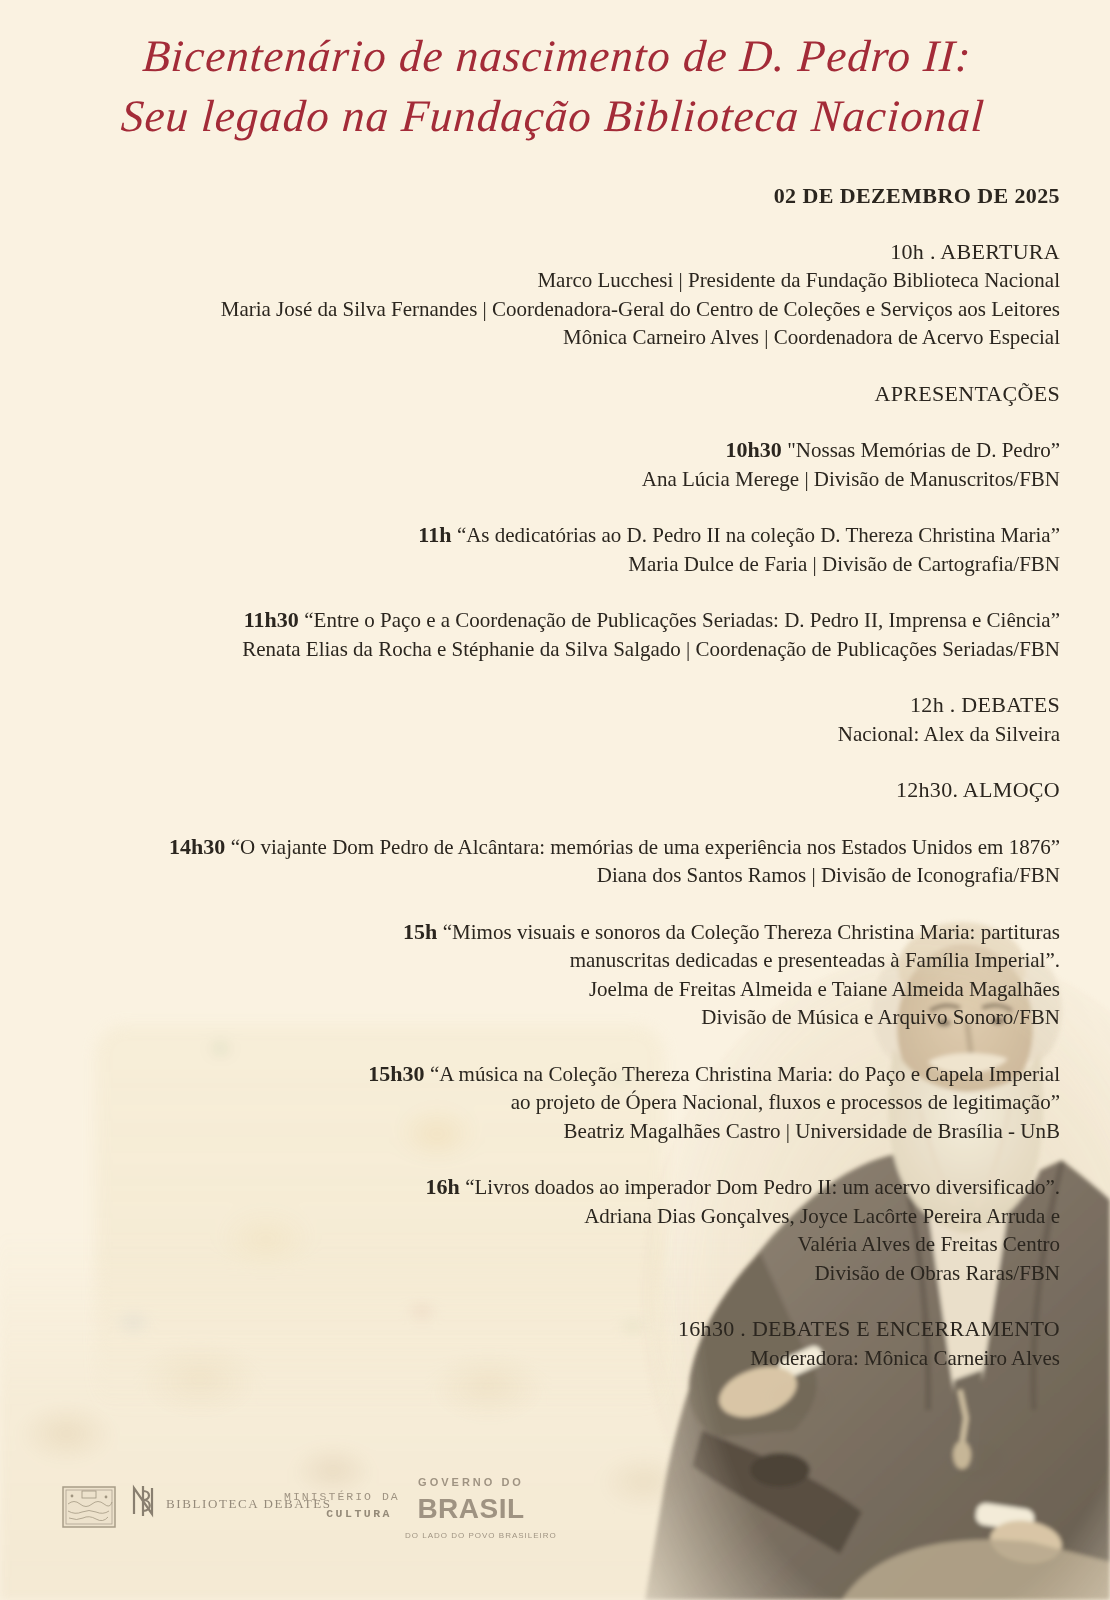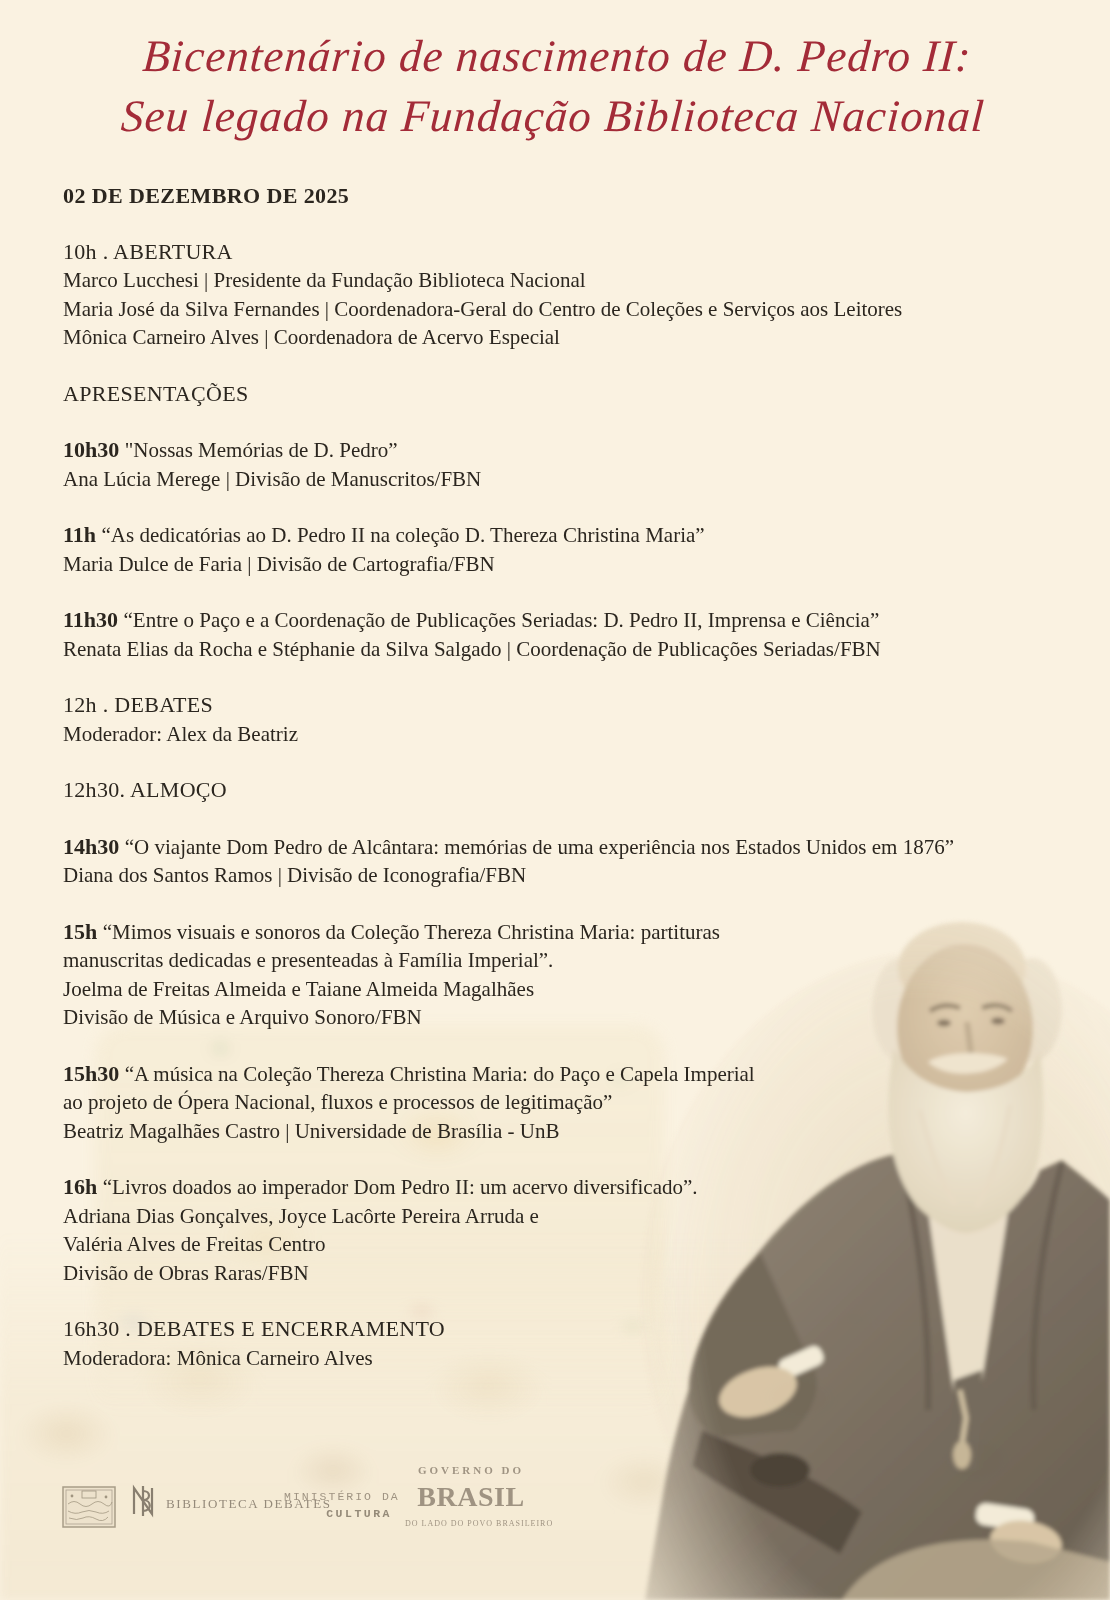--- a/index.html
+++ b/index.html
@@ -52,22 +52,22 @@
     text-align:center;
     font-family:cursive;
     font-style:italic;
     font-size:45px;
     line-height:60px;
     letter-spacing:1px;
     transform:skewX(-4deg);
   }
   
   .content{
-    position:absolute;left:63px;top:182px;width:1010px;
-    font-size:21px;line-height:28.5px;
+    position:absolute;left:50px;top:182px;width:1010px;
+    font-size:21px;line-height:28.5px;text-align:right;
   }
   .content .date{
     font-size:22px;font-weight:bold;letter-spacing:.4px;
     margin:0 0 27px 0;line-height:28.5px;
   }
   .block{margin-bottom:28px;}
   .line{white-space:nowrap;}
   .bold-line{font-weight:normal;font-size:22px;letter-spacing:.3px;white-space:nowrap;}
   .time{font-weight:bold;font-size:22px;}
   
@@ -75,22 +75,22 @@
   .stamp{position:absolute;left:62px;top:26px;}
   .bn-monogram{position:absolute;left:126px;top:24px;}
   .bn-label{
     position:absolute;left:166px;top:36px;
     font-size:13px;letter-spacing:1.6px;color:#7d7264;white-space:nowrap;
   }
   .ministry{position:absolute;left:284px;top:30px;width:108px;text-align:right;
     font-family:Liberation Mono, monospace;color:#8a7e6e;}
   .ministry .l1{font-size:11.5px;letter-spacing:2px;white-space:nowrap;}
   .ministry .l2{font-size:11.5px;letter-spacing:2.5px;font-weight:bold;color:#7d7262;margin-top:4px;}
-  .gov{position:absolute;left:405px;top:4px;width:132px;text-align:center;
-    font-family:Liberation Serif, serif;color:#8a7e6e;}
+  .gov{position:absolute;left:405px;top:16px;width:132px;text-align:center;
+    font-family:Liberation Sans, sans-serif;color:#8a7e6e;}
   .gov .l1{font-size:11px;font-weight:bold;letter-spacing:3px;white-space:nowrap;}
   .gov .l2{font-size:28px;font-weight:800;letter-spacing:.5px;line-height:36px;margin-top:3px;}
   .gov .l3{font-size:8px;letter-spacing:1px;margin-top:4px;white-space:nowrap;}
 </style>
 </head>
 <body>
 
 <div class="page">
 
   <div class="crowd-art"></div>
@@ -195,21 +195,21 @@
         <div class="block">
           <div class="line"><span class="time">11h </span>“As dedicatórias ao D. Pedro II na coleção D. Thereza Christina Maria”</div>
           <div class="line">Maria Dulce de Faria | Divisão de Cartografia/FBN</div>
         </div>
         <div class="block">
           <div class="line"><span class="time">11h30 </span>“Entre o Paço e a Coordenação de Publicações Seriadas: D. Pedro II, Imprensa e Ciência”</div>
           <div class="line">Renata Elias da Rocha e Stéphanie da Silva Salgado | Coordenação de Publicações Seriadas/FBN</div>
         </div>
         <div class="block">
           <div class="bold-line">12h . DEBATES</div>
-          <div class="line">Moderador: Alex da Beatriz</div>
+          <div class="line">Nacional: Alex da Silveira</div>
         </div>
         <div class="block">
           <div class="bold-line">12h30. ALMOÇO</div>
         </div>
         <div class="block">
           <div class="line"><span class="time">14h30 </span>“O viajante Dom Pedro de Alcântara: memórias de uma experiência nos Estados Unidos em 1876”</div>
           <div class="line">Diana dos Santos Ramos | Divisão de Iconografia/FBN</div>
         </div>
         <div class="block">
           <div class="line"><span class="time">15h </span>“Mimos visuais e sonoros da Coleção Thereza Christina Maria: partituras</div>

